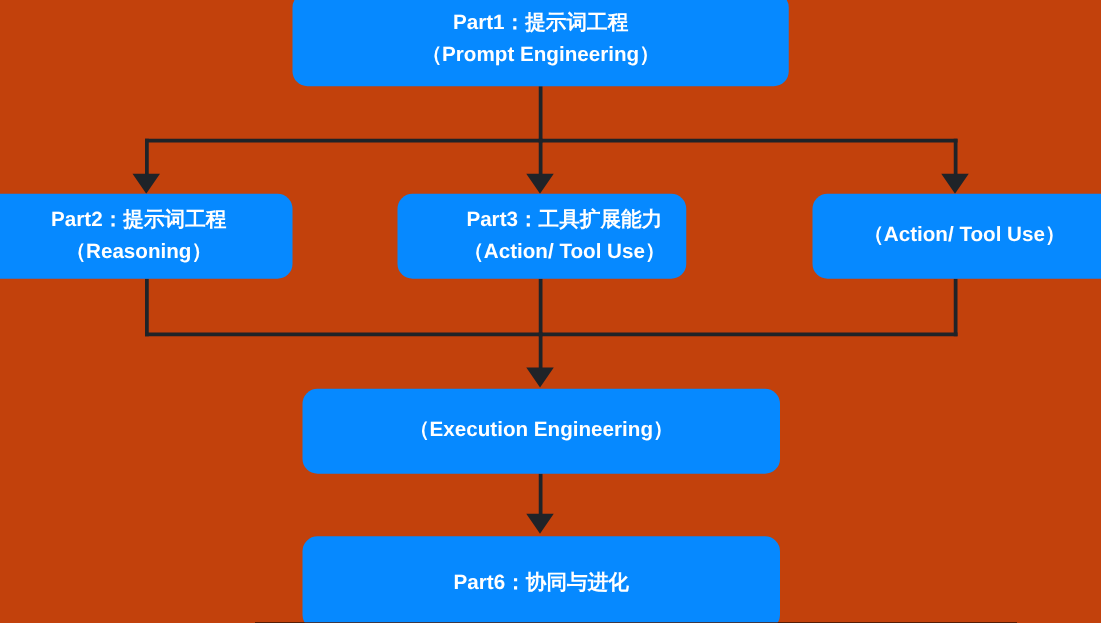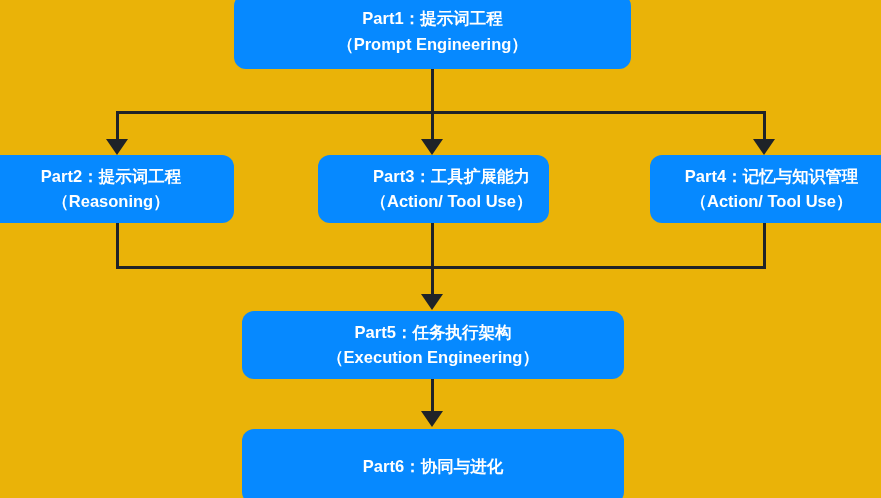--- a/index.html
+++ b/index.html
@@ -4,21 +4,21 @@
 <style>
   html, body {
     margin: 0;
     padding: 0;
     background: #000000;
   }
   #canvas {
     position: relative;
     width: 881px;
     height: 498px;
-    background: #eab308;
+    background: #c2410c;
     overflow: hidden;
     font-family: "Liberation Sans", "DejaVu Sans", sans-serif;
   }
   .node {
     position: absolute;
     background: #0689ff;
     border-radius: 12px;
     color: #ffffff;
     display: flex;
     flex-direction: column;
@@ -103,26 +103,24 @@
     <span class="line-cn">Part2：提示词工程</span>
     <span class="line-en">（Reasoning）</span>
   </div>
 
   <div class="node" id="node-part3">
     <span class="line-cn">Part3：工具扩展能力</span>
     <span class="line-en">（Action/ Tool Use）</span>
   </div>
 
   <div class="node" id="node-part4">
-    <span class="line-cn">Part4：记忆与知识管理</span>
     <span class="line-en">（Action/ Tool Use）</span>
   </div>
 
   <div class="node" id="node-part5">
-    <span class="line-cn">Part5：任务执行架构</span>
     <span class="line-en">（Execution Engineering）</span>
   </div>
 
   <div class="node" id="node-part6">
     <span class="line-cn">Part6：协同与进化</span>
   </div>
 
 </div>
 
 </body></html>

